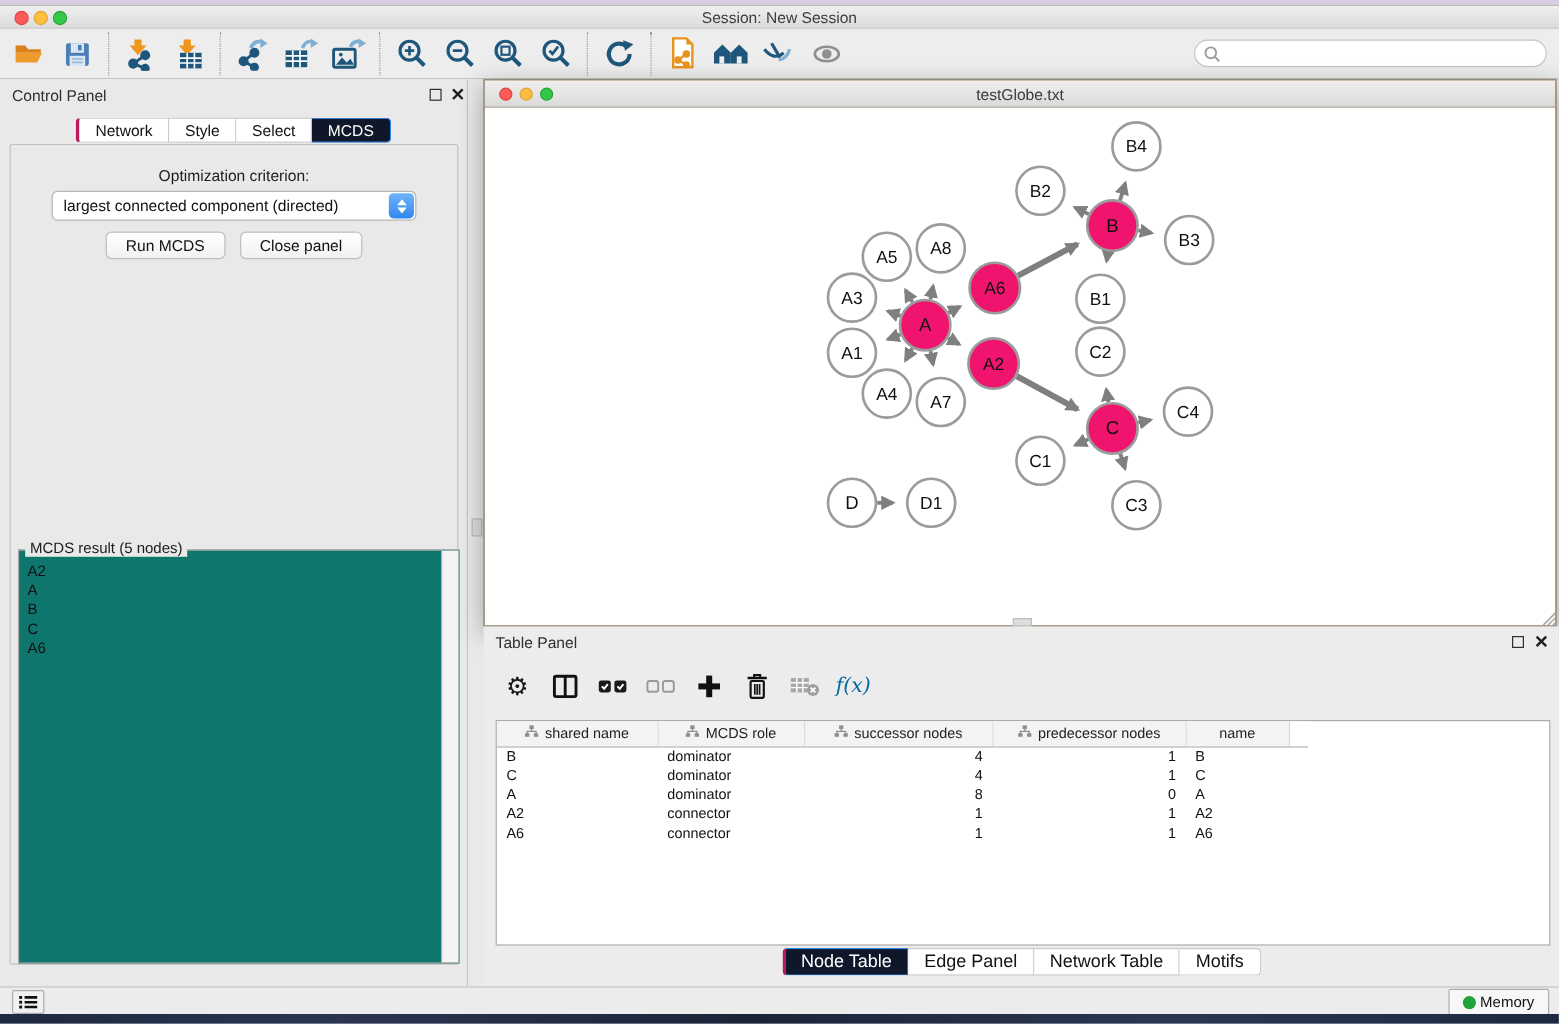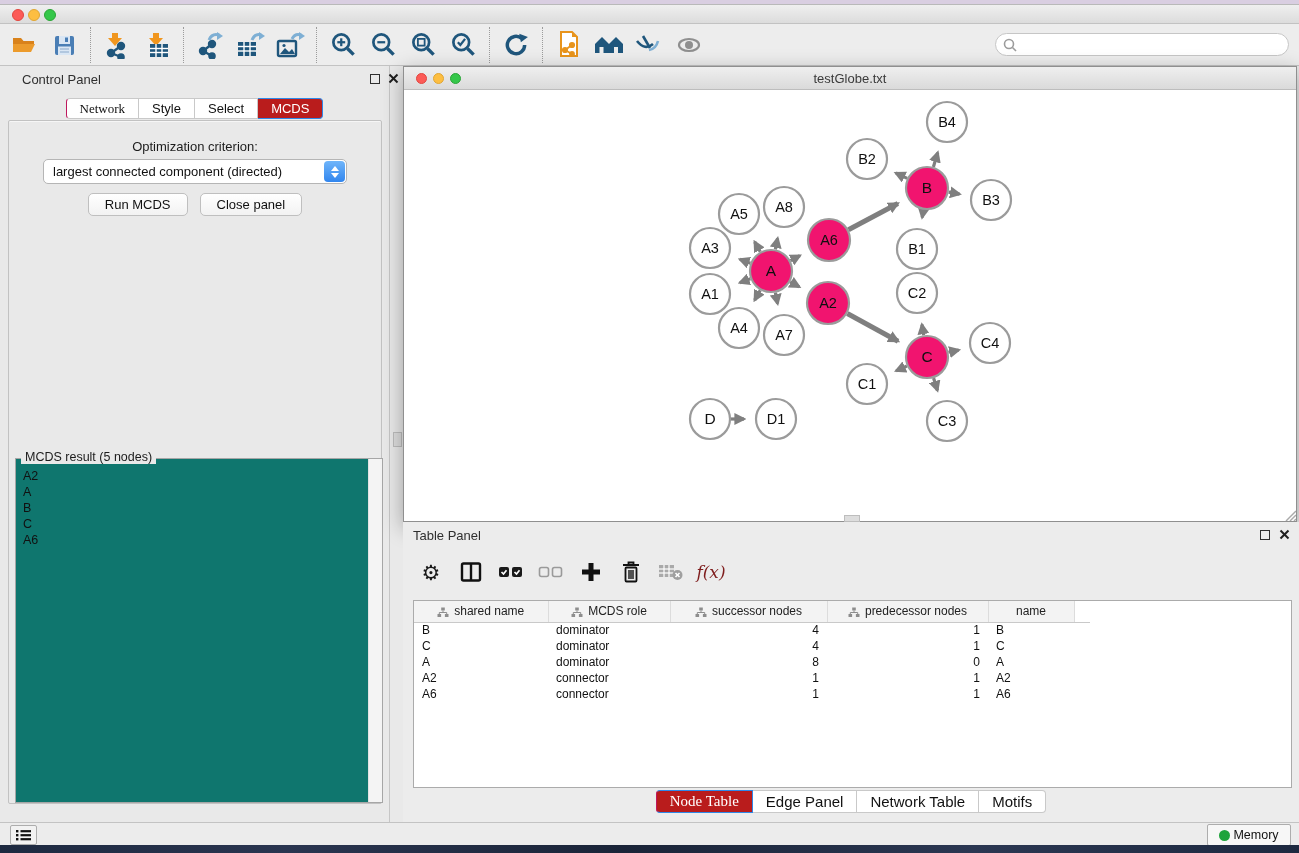--- a/index.html
+++ b/index.html
@@ -28,33 +28,33 @@
   .tool-btn { width:40px; height:38px; display:flex; align-items:center; justify-content:center; flex:0 0 auto; }
   .tool-sep { width:1px; height:36px; border-left:1px dotted #9B9B9B; margin:0 6px; flex:0 0 auto; }
   .search-wrap { position:absolute; right:10px; top:9px; width:294px; height:23px; background:#fff;
       border:1px solid #C6C6C6; border-radius:12px; display:flex; align-items:center; padding-left:6px; }
 
   
   .main { position:relative; height:756px; background:#E9E9E9; }
 
   
   .control-panel { position:absolute; left:0; top:0; width:390px; height:756px; background:#E9E9E9;
-      border-right:1px solid #C6C6C6;padding-left:12px; }
+      border-right:1px solid #C6C6C6; }
   .panel-header { position:relative; height:26px; }
   .panel-title { position:absolute; left:10px; top:6px; font-size:13px; color:#2F2F2F; }
   .panel-float { position:absolute; width:10px; height:10px; border:1.5px solid #2E2E2E; top:8px; }
   .panel-close { position:absolute; top:7px; width:11px; height:11px; }
   .panel-close svg { display:block; }
 
   .seg { display:flex; }
   .seg-btn { background:#fff; border:1px solid #C9C9C9; border-left:none; height:21px; padding:0 13px;
       font-size:13px; color:#111; display:flex; align-items:center; }
-  .seg-btn:first-child { border-left:1px solid #be185d; border-radius:4px 0 0 4px;font-family:Liberation Serif, serif; }
+  .seg-btn:first-child { border-left:3px solid #be185d; border-radius:4px 0 0 4px; }
   .seg-btn:last-child { border-radius:0 4px 4px 0; }
-  .seg-active { background:#b91c1c; border-color:#2F88E8; color:#fff; }
+  .seg-active { background:#0f172a; border-color:#2F88E8; color:#fff; }
   .cp-tabs { position:absolute; left:0; right:0; top:32px; display:flex; justify-content:center; }
 
   .cp-content { position:absolute; left:8px; top:54px; width:374px; height:684px;
       border:1px solid #C2C2C2; border-radius:2px; background:#E9E9E9; box-shadow:inset 0 1px 0 #F6F6F6; }
   .crit-label { position:absolute; left:0; right:0; top:18px; text-align:center; font-size:13px; color:#1C1C1C; }
   .dropdown { position:absolute; left:34px; right:34px; top:38px; height:25px; background:#fff;
       border:1px solid #B5B5B5; border-radius:5px; font-size:13px; color:#111;
       display:flex; align-items:center; padding-left:9px; }
   .dd-stepper { position:absolute; right:1px; top:1px; bottom:1px; width:21px; border-radius:4px;
       background:linear-gradient(#6FB5FA,#3286EE); display:flex; flex-direction:column;
@@ -88,28 +88,28 @@
   .net-titlebar .title { position:absolute; left:0; right:0; top:4px; text-align:center; font-size:13px; color:#3A3A3A; }
   .net-tl { position:absolute; top:6px; width:11px; height:11px; border-radius:50%; }
   .net-canvas { position:relative; width:892px; height:431px; background:#fff; overflow:hidden; }
   .resize-grip { position:absolute; right:0; bottom:0; }
 
   
   .table-panel { position:absolute; left:403px; top:456px; width:896px; height:300px; background:#ECECEC; }
   .tp-toolbar { position:absolute; left:10px; top:30px; height:40px; display:flex; align-items:center; gap:4px; }
   .tp-btn { width:36px; height:36px; display:flex; align-items:center; justify-content:center; }
   .gear-glyph { font-size:21px; color:#1A1A1A; line-height:1; }
-  .fx-glyph { font-family:"DejaVu Serif", serif; font-style:italic; font-size:17px; color:#7f1d1d; }
+  .fx-glyph { font-family:"DejaVu Serif", serif; font-style:italic; font-size:17px; color:#0369a1; }
 
   .tp-tablebox { position:absolute; left:10px; top:78px; width:879px; height:188px; background:#fff;
       border:1px solid #ABABAB; overflow:hidden; }
   .tbl { border-collapse:collapse; font-size:12px; color:#111; table-layout:fixed; }
   .tbl th { height:21px; background:#F3F3F3; border-bottom:1px solid #C9C9C9; border-right:1px solid #DCDCDC;
       font-weight:normal; font-size:12px; color:#222; }
-  .th-inner { display:flex; align-items:flex-end; justify-content:center; gap:5px; }
+  .th-inner { display:flex; align-items:flex-start; justify-content:center; gap:5px; }
   .tbl td { height:16px; padding:0 8px; white-space:nowrap; overflow:hidden; }
   .td-num { text-align:right; padding-right:16px; }
 
   .tp-tabs { position:absolute; left:0; right:0; top:268px; display:flex; justify-content:center; }
   .tp-tabs .seg-btn { height:23px; font-size:15px; }
 
   
   .statusbar { position:relative; height:25px; background:#ECECEC; border-top:1px solid #C3C3C3; }
   .list-btn { position:absolute; left:10px; top:2px; width:27px; height:20px; background:#F2F2F2;
       border:1px solid #ADADAD; border-radius:2px; display:flex; align-items:center; justify-content:center; }
@@ -122,20 +122,21 @@
 <body>
 
 <div class="desktop-strip-top"></div>
 
 <div class="app-window">
 
   <div class="titlebar">
     <span class="tl red" style="left:12px"></span>
     <span class="tl yellow" style="left:28px"></span>
     <span class="tl green" style="left:44px"></span>
+    <div class="title">Session: New Session</div>
   </div>
 
   <div class="toolbar">
     <span class="tool-btn">
       <svg width="26" height="24" viewBox="0 0 24 24">
         <path fill="#D9821B" d="M1 5h8l2.5 3H22v3H1z"></path>
           <path fill="#EC9B2C" d="M1 11h22l-4 8H1z"></path>
       </svg>
     </span>
     <span class="tool-btn">

